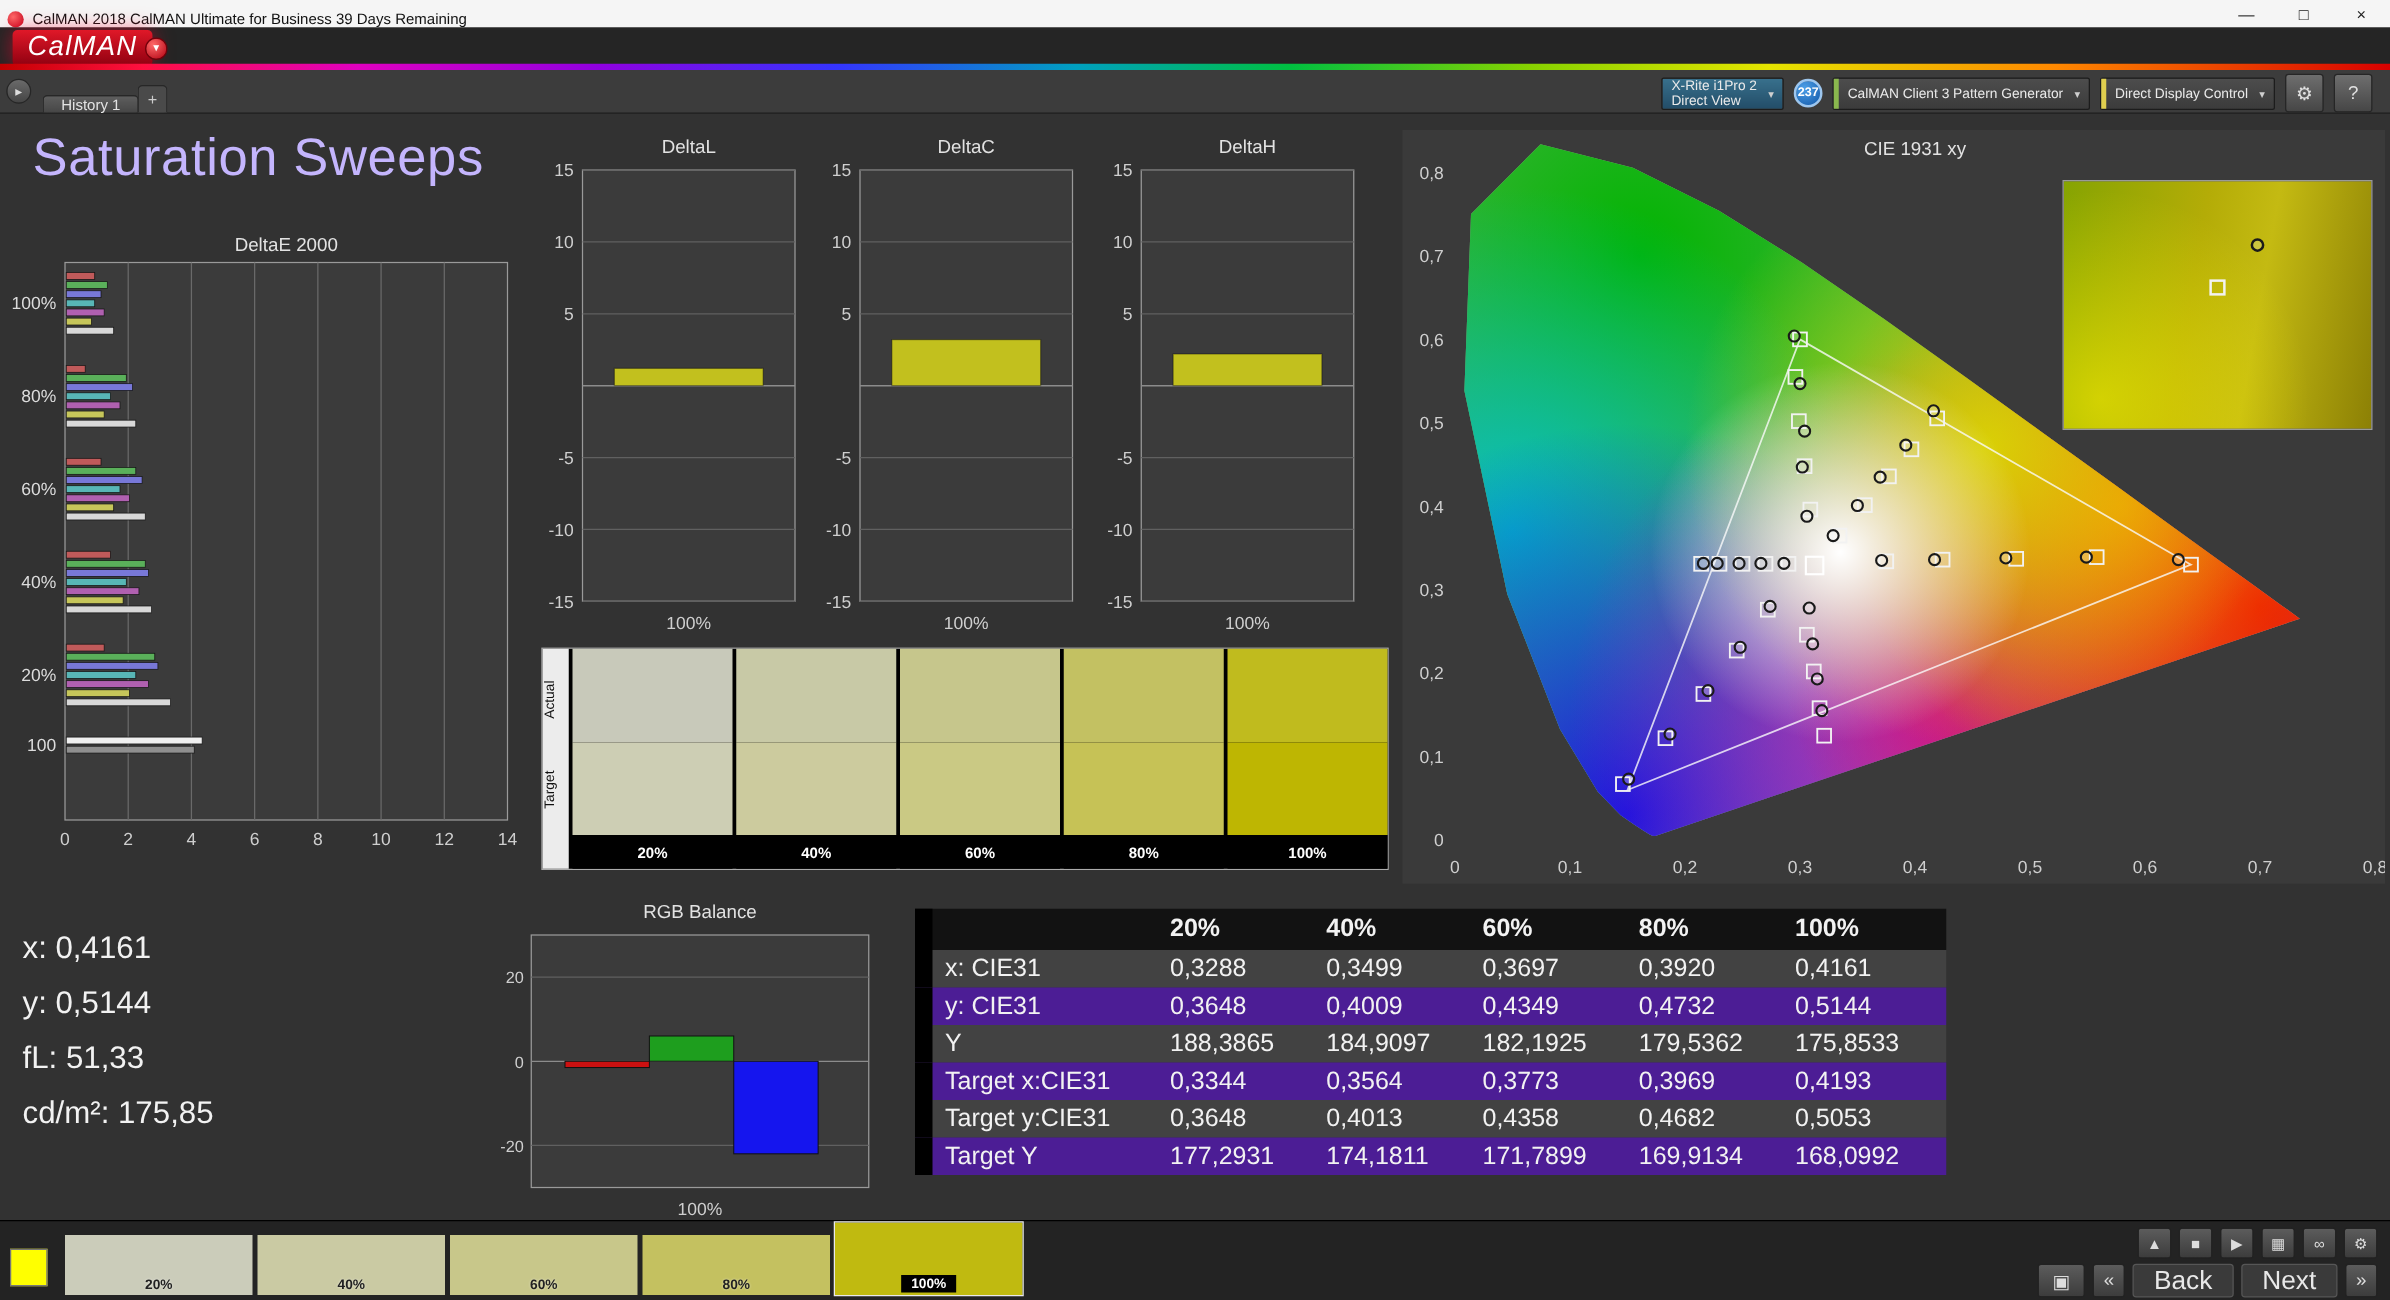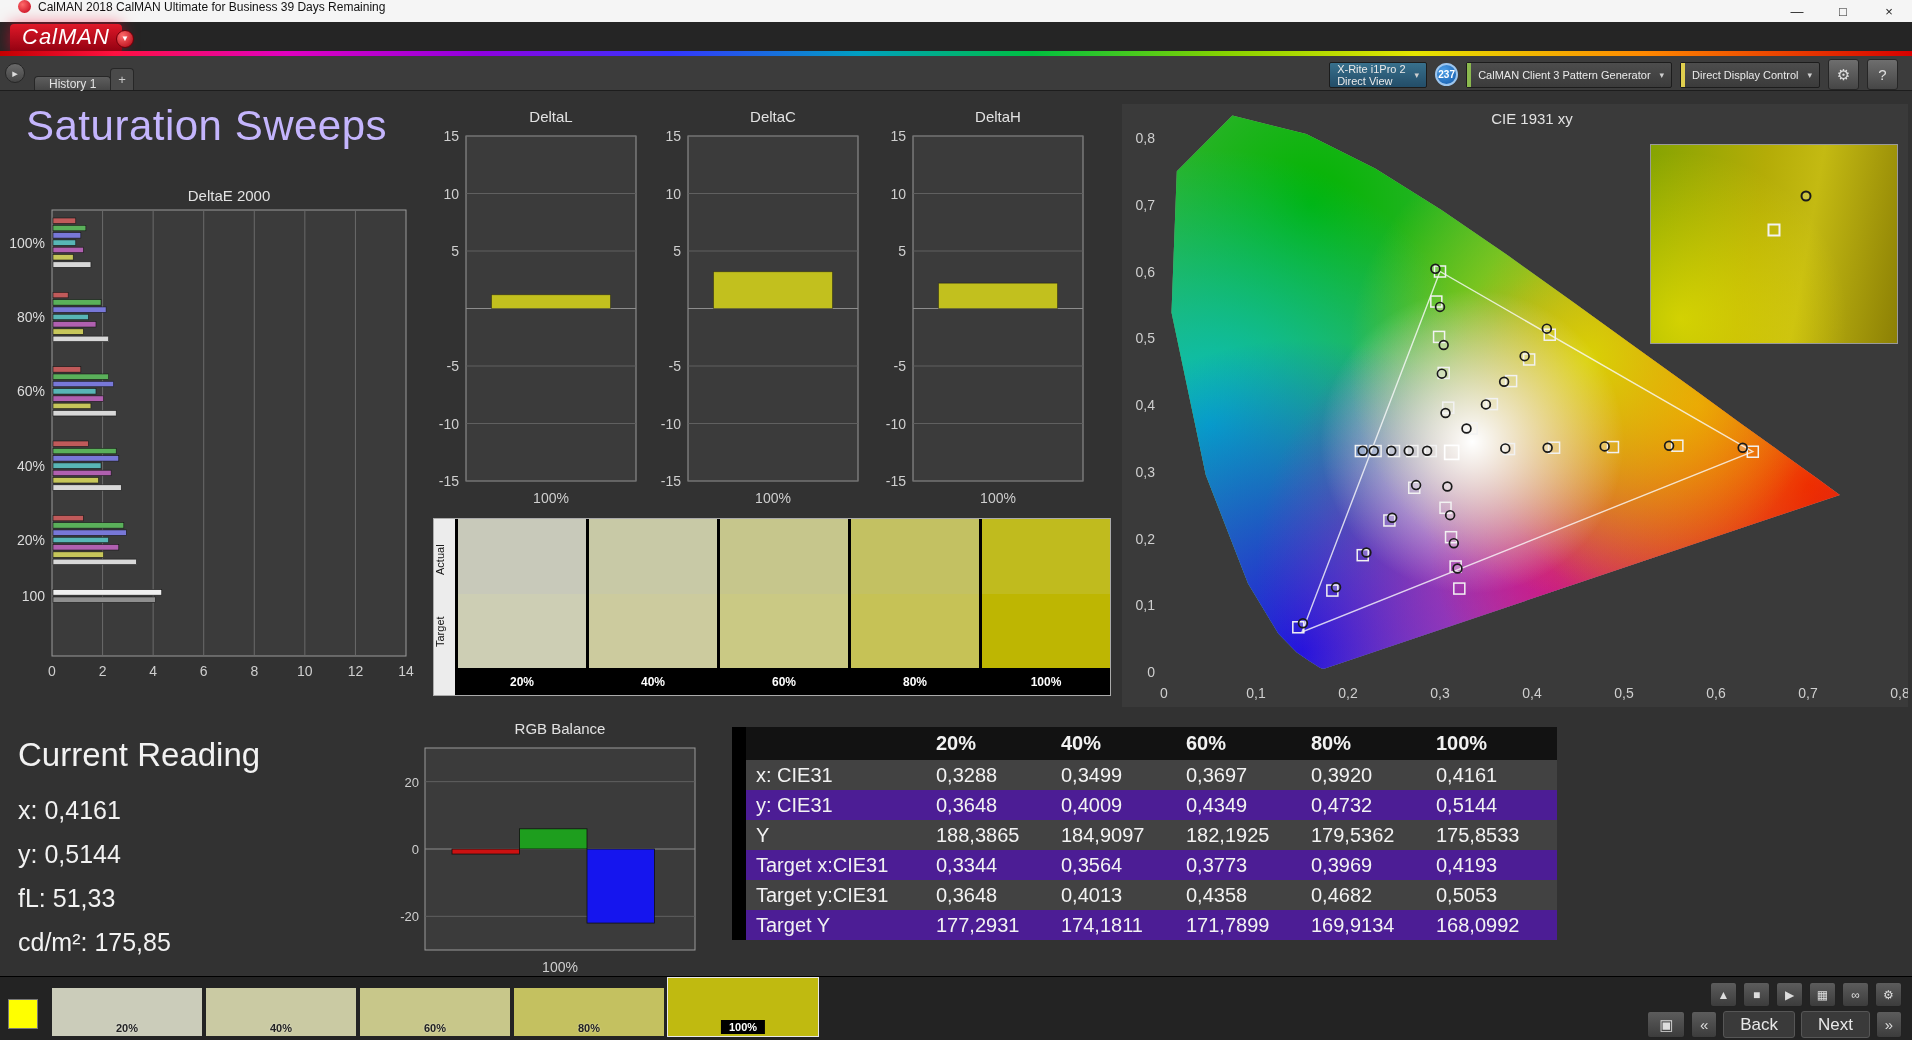--- a/index.html
+++ b/index.html
@@ -1,21 +1,21 @@
 <!DOCTYPE html>
 <html><head>
 <meta charset="utf-8">
 <style>
   *{margin:0;padding:0;box-sizing:border-box}
   html,body{background:#1b1b1b}
   body{font-family:"Liberation Sans",sans-serif}
   #app{position:relative;width:1912px;height:1040px;background:#323232;overflow:hidden}
 
   
-  #titlebar{position:absolute;top:0;left:0;right:0;height:22px;background:#f5f5f5;display:flex;align-items:flex-start;padding-left:18px;font-size:12px;color:#111}
+  #titlebar{position:absolute;top:0;left:0;right:0;height:22px;background:#f5f5f5;display:flex;align-items:flex-end;padding-left:6px;font-size:12px;color:#111}
   .tb-icon{width:13px;height:13px;border-radius:50%;background:radial-gradient(circle at 35% 35%,#ff6a6a,#c00018);margin-right:7px;flex:0 0 auto}
   #tb-controls{margin-left:auto;display:flex;height:100%}
   .tb-btn{width:46px;display:flex;align-items:center;justify-content:center;font-size:13px;color:#222;cursor:pointer}
 
   
   #logobar{position:absolute;top:22px;left:0;right:0;height:34px;background:#252525}
   #rainbow{position:absolute;top:51px;left:0;right:0;height:5px;background:linear-gradient(90deg,#c40000 0%,#ff1040 6%,#e000c0 15%,#9000e0 25%,#3434ff 35%,#00a0c0 45%,#00c040 54%,#86d200 64%,#e4e400 74%,#ff8800 86%,#d80000 100%)}
   #logo{position:absolute;left:10px;top:24px;display:flex;align-items:center}
   #logo-box{background:linear-gradient(#e01828,#8e0010);border-radius:4px;padding:0 12px 3px;box-shadow:0 0 16px rgba(255,0,48,.55);color:#fff;font-style:italic;font-weight:normal;font-size:22px;letter-spacing:1px}
   #logo-caret{width:18px;height:18px;border-radius:50%;background:radial-gradient(circle at 35% 30%,#ff6a6a,#b00010);margin-left:-6px;display:flex;align-items:center;justify-content:center;color:#fff;font-size:8px;border:1px solid #70000a;cursor:pointer}
@@ -83,21 +83,21 @@
   #pattern-color{position:absolute;left:8px;top:22px;width:30px;height:30px;border:1px solid #777}
   #pattern-strip{position:absolute;left:52px;bottom:4px;display:flex;gap:4px;align-items:flex-end}
   .b-sw{width:150px;height:48px;position:relative;cursor:pointer}
   .b-sw.sel{height:58px;outline:1px solid #e9e9e9}
   .b-sw-label{position:absolute;bottom:2px;left:50%;transform:translateX(-50%);font-size:11px;color:#222;font-weight:bold;text-shadow:0 0 2px rgba(255,255,255,.6)}
   .b-sw-label.sel{color:#fff;background:#000;padding:1px 8px;text-shadow:none}
   #transport{position:absolute;right:10px;top:5px;display:flex;flex-direction:column;gap:4px;align-items:flex-end}
   .t-row{display:flex;gap:6px;align-items:center}
   .t-btn{min-width:27px;height:25px;background:linear-gradient(#5c5c5c,#3c3c3c);border:1px solid #222;border-radius:3px;color:#ddd;font-size:12px;display:flex;align-items:center;justify-content:center;cursor:pointer;padding:0 4px}
   .t-btn.big{width:38px;height:27px;font-size:15px}
-  .nav-btn{height:27px;padding:0 16px;background:#3a3a3a;border:1px solid #565656;border-radius:3px;color:#e8e8e8;font-size:17px;display:flex;align-items:center;justify-content:center;cursor:pointer}
+  .nav-btn{height:27px;padding:0 16px;background:#3a3a3a;border:1px solid #565656;border-radius:3px;color:#e8e8e8;font-size:21px;display:flex;align-items:center;justify-content:center;cursor:pointer}
   .nav-chev{min-width:26px;height:27px;background:linear-gradient(#5c5c5c,#3c3c3c);border:1px solid #222;border-radius:3px;color:#ddd;font-size:15px;display:flex;align-items:center;justify-content:center;cursor:pointer}
 
   svg text{font-family:"Liberation Sans",sans-serif}
 </style>
 </head>
 <body>
 
 <div id="app">
 
   <div id="titlebar">
@@ -445,21 +445,20 @@
         </div>
         <div class="sw-col">
           <div class="sw-a" style="background: rgb(192, 187, 30);"></div>
           <div class="sw-t" style="background: rgb(190, 182, 2);"></div>
           <div class="sw-label">100%</div>
         </div>
       </div>
   </div>
 
   <div id="current">
-    <div class="cr-title">Current Reading</div>
     <span class="cr-line">x: 0,4161</span>
     <span class="cr-line">y: 0,5144</span>
     <span class="cr-line">fL: 51,33</span>
     <span class="cr-line">cd/m²: 175,85</span>
   </div>
 
   <div id="results">
       <div class="trow thead">
         <div class="tcell edge"></div>
         <div class="tcell tlabel"></div>

